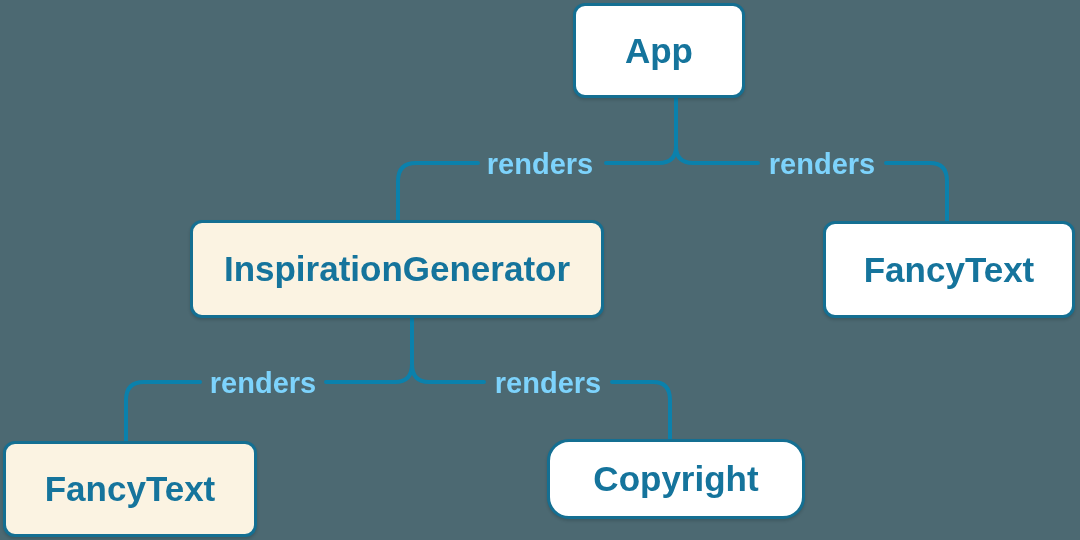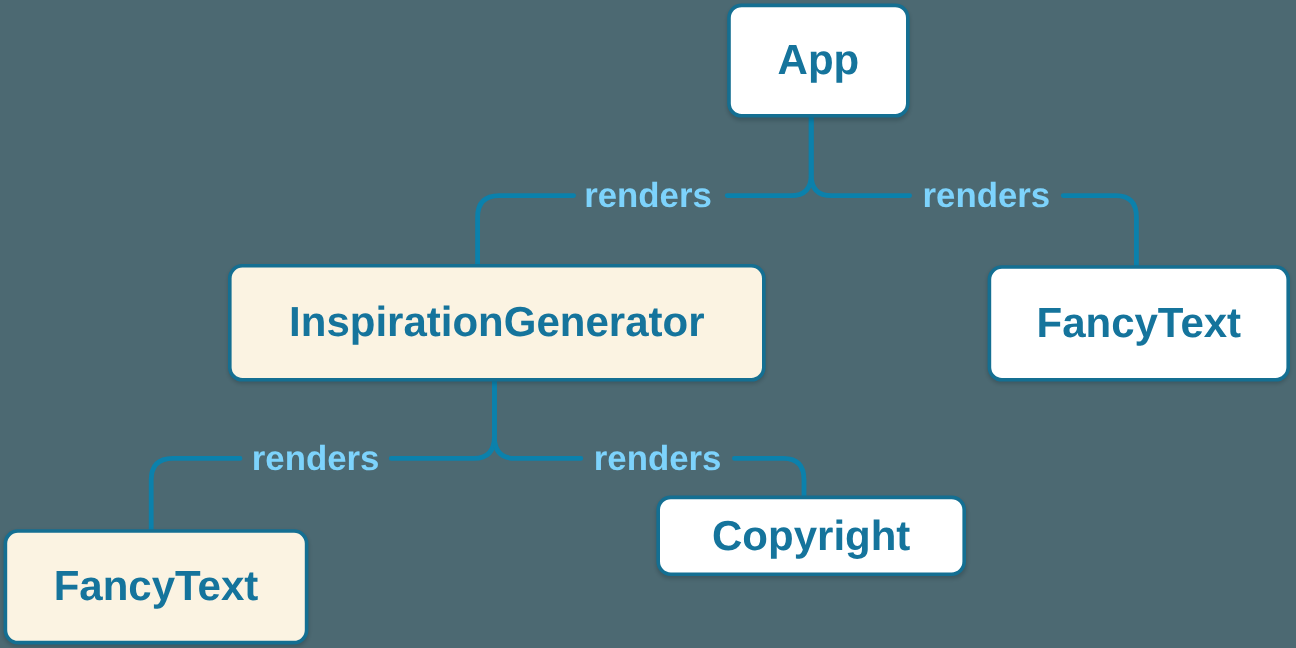--- a/index.html
+++ b/index.html
@@ -25,25 +25,25 @@
     border: 3.5px solid #146f92;
     border-radius: 12px;
     color: #15749c;
     font-weight: 700;
     font-size: 35px;
     box-shadow: 0 2px 3px rgba(0, 20, 30, 0.18);
   }
   .node.white { background: #ffffff; }
   .node.cream { background: #FBF3E2; }
 
-  .node-app                   { left: 606px; top: 3px;   width: 152px; height: 95px; }
-  .node-inspiration-generator { left: 190px; top: 220px; width: 448px; height: 98px; }
+  .node-app                   { left: 573px; top: 3px;   width: 172px; height: 95px; }
+  .node-inspiration-generator { left: 190px; top: 220px; width: 414px; height: 98px; }
   .node-fancy-text-top        { left: 823px; top: 221px; width: 252px; height: 97px; }
   .node-fancy-text-bottom     { left: 3px;   top: 441px; width: 254px; height: 96px; }
-  .node-copyright             { left: 547px; top: 413px; width: 258px; height: 67px; }
+  .node-copyright             { left: 547px; top: 439px; width: 258px; height: 80px; border-radius: 22px; }
 
   .edge-label {
     position: absolute;
     transform: translate(-50%, -50%);
     color: #7dd3fc;
     font-weight: 700;
     font-size: 29px;
     white-space: nowrap;
   }
   .edge-label-1 { left: 540px; top: 164px; }

